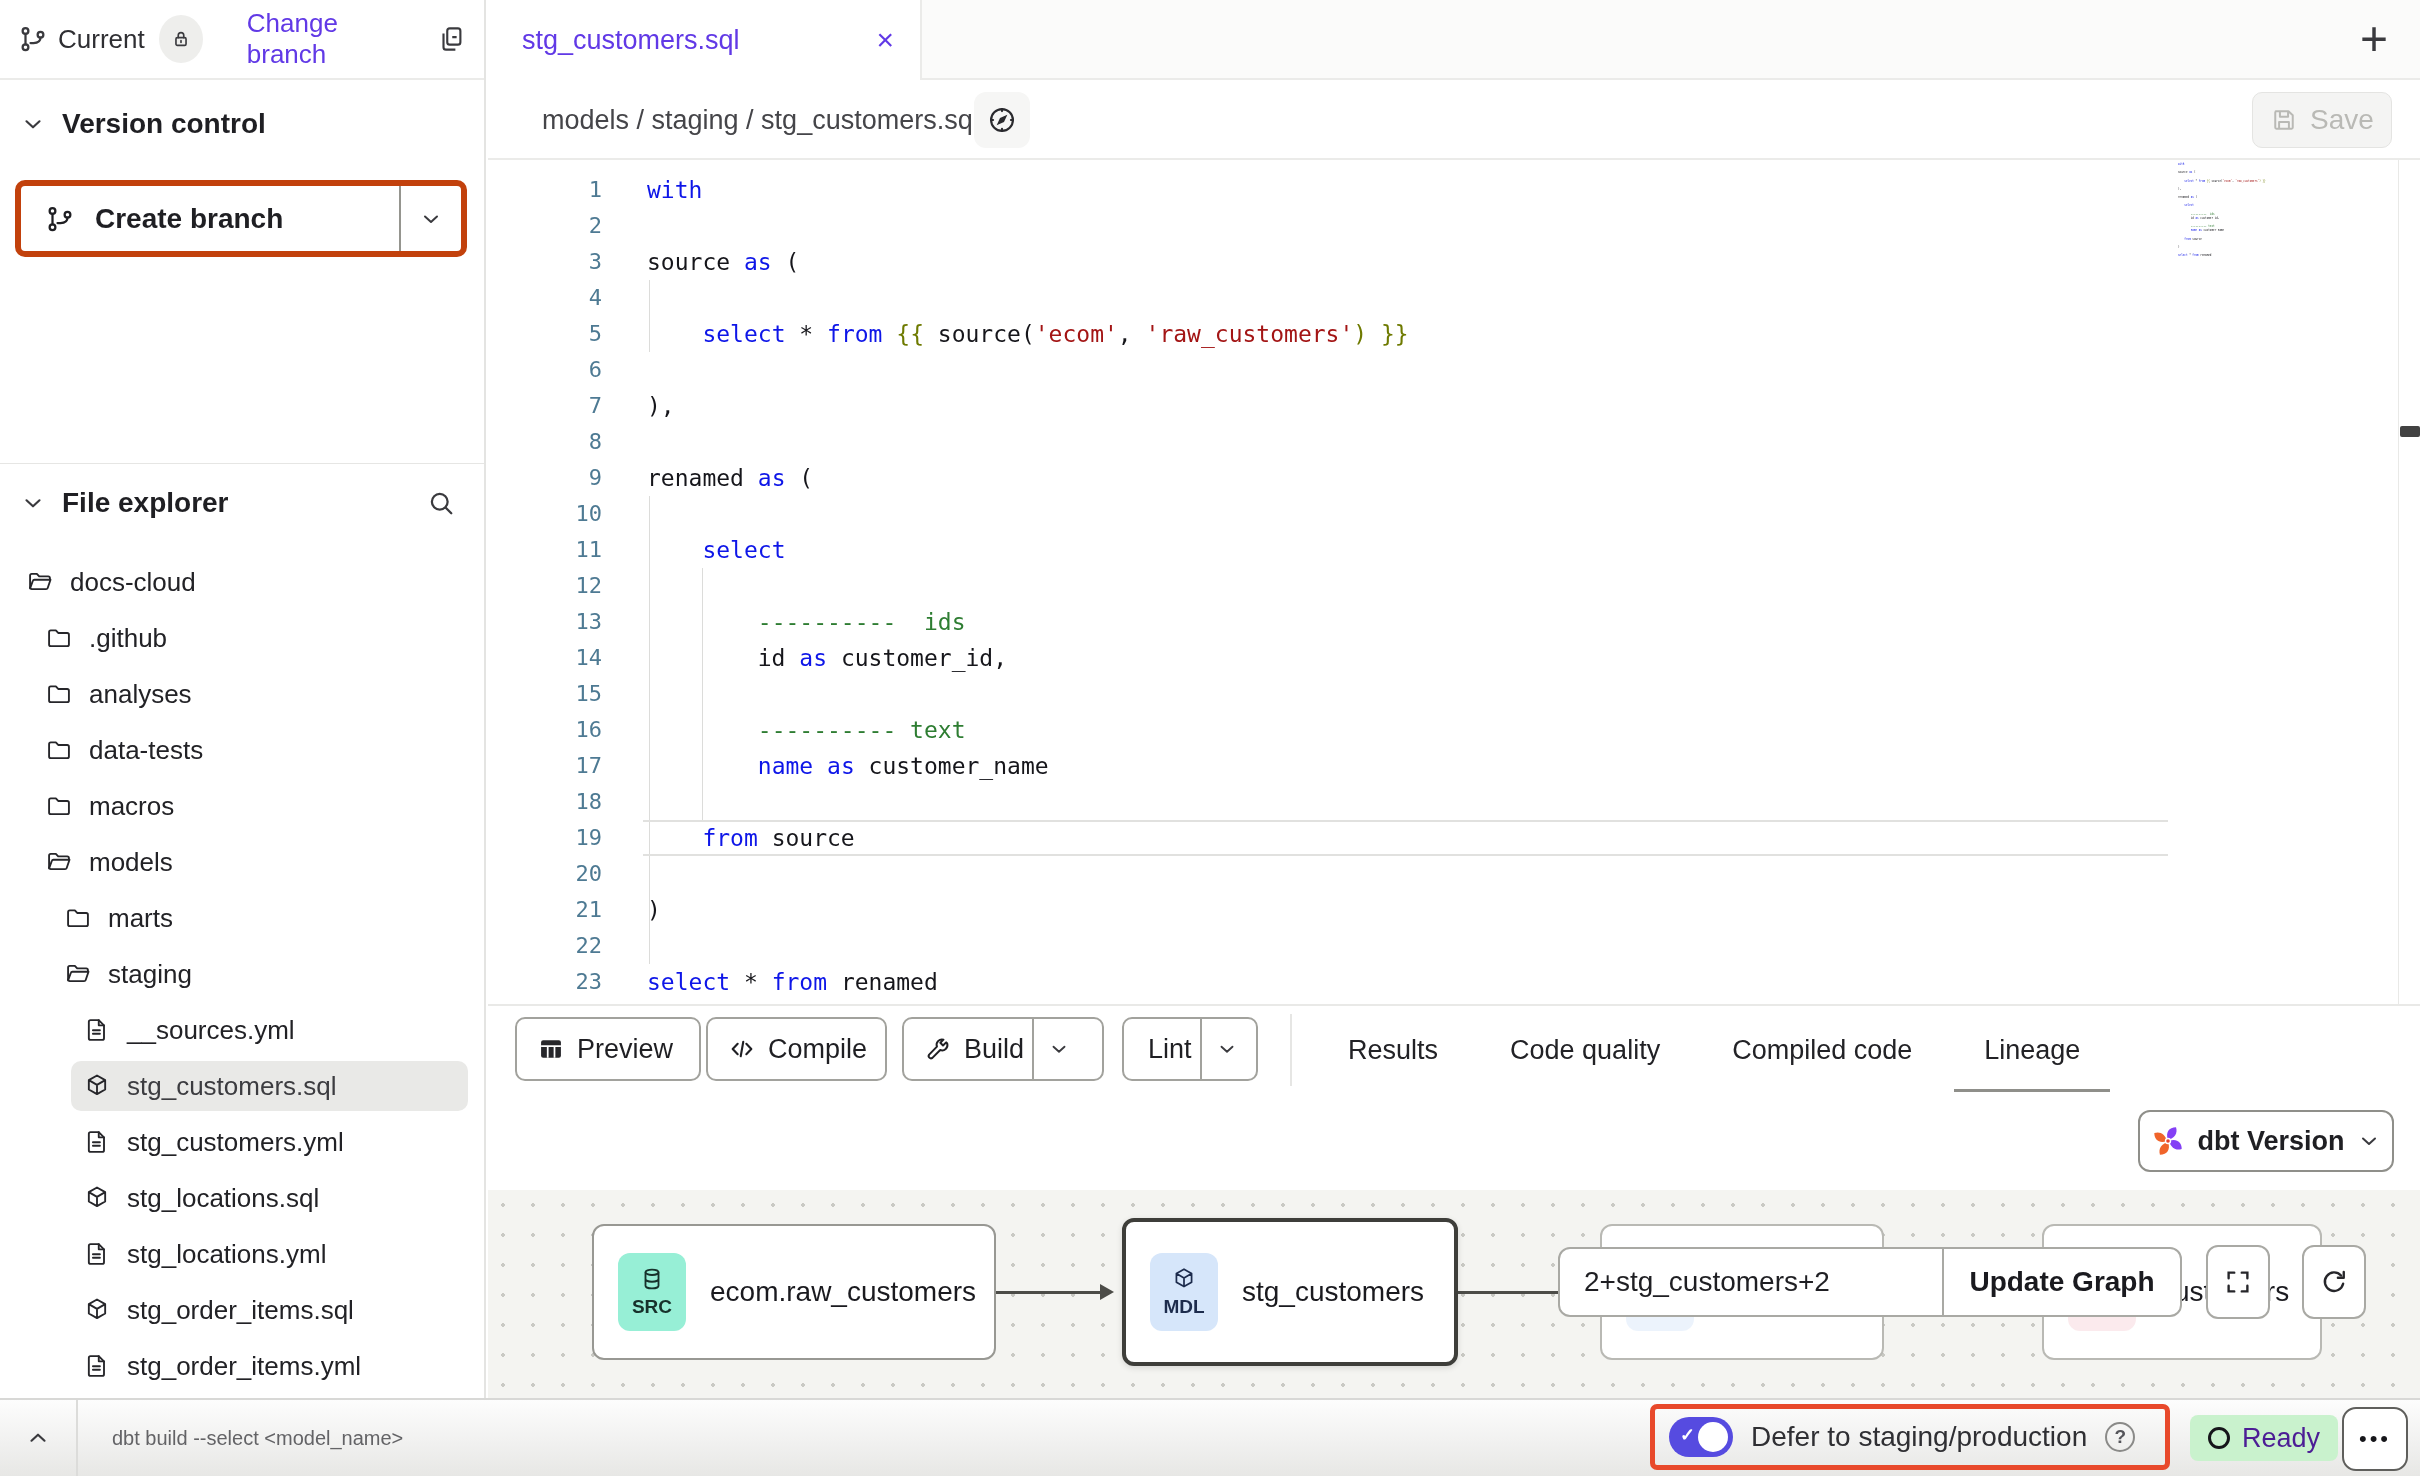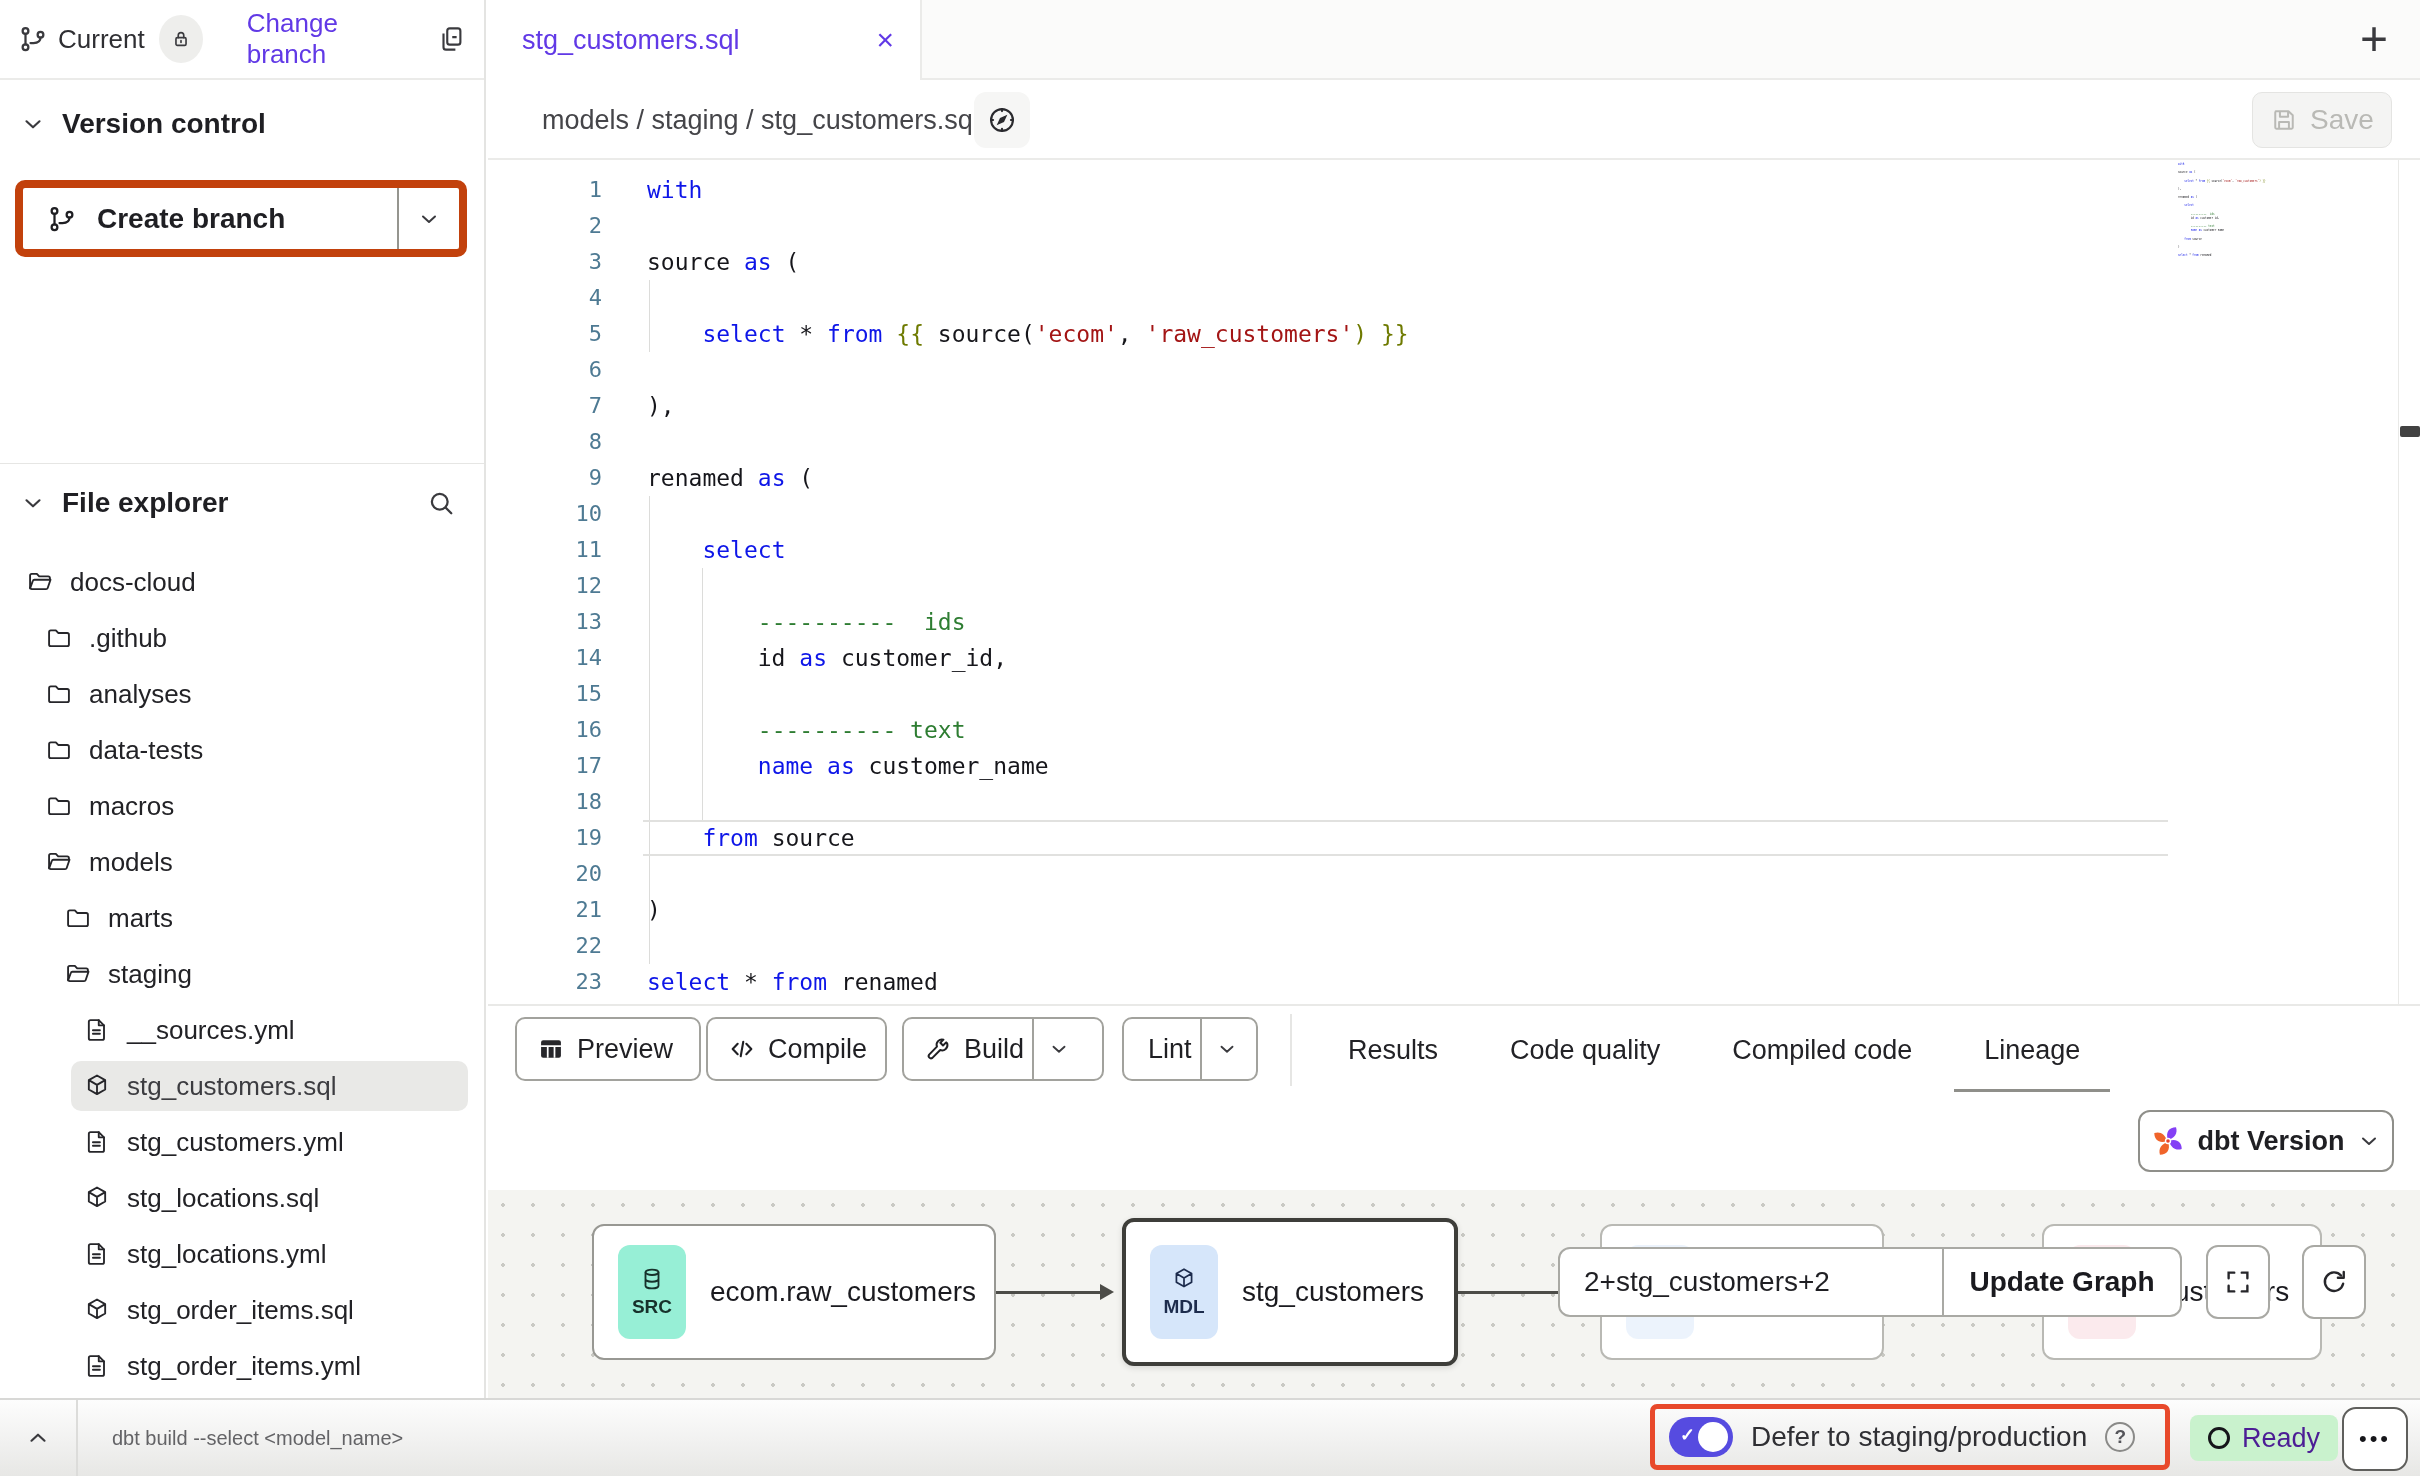--- a/index.html
+++ b/index.html
@@ -14,21 +14,21 @@
   #sidebar { position:absolute; left:0; top:0; width:486px; height:1398px; background:#fff; border-right:2px solid #e4e4e2; }
   #sb-header { position:absolute; left:0; top:0; width:100%; height:80px; border-bottom:2px solid #ebebe9; display:flex; align-items:center; padding:0 18px; }
   .sb-branch-label { font-size:26px; font-weight:500; color:#2f2f33; margin-left:10px; }
   .lock-chip { width:48px; height:48px; border-radius:50%; background:#eeeeec; display:flex; align-items:center; justify-content:center; margin-left:14px; }
   .change-branch { font-size:26px; font-weight:500; color:#6139e6; margin-left:44px; }
   .copy-btn { margin-left:26px; }
 
   .section-title { display:flex; align-items:center; gap:16px; font-size:28px; font-weight:700; color:#1f1f23; }
   #vc-title { position:absolute; left:20px; top:100px; height:48px; }
   #create-branch { position:absolute; left:15px; top:180px; width:452px; height:77px; background:#fff;
-    border:8px solid #c2410c; border-radius:10px; display:flex; align-items:stretch; cursor:pointer; }
+    border:6px solid #c2410c; border-radius:10px; display:flex; align-items:stretch; cursor:pointer; }
   #create-branch .cb-main { flex:1; display:flex; align-items:center; gap:20px; padding-left:24px; font-size:28px; font-weight:700; color:#1f1f23; }
   #create-branch .cb-chev { width:62px; border-left:2px solid #95958f; display:flex; align-items:center; justify-content:center; }
 
   #sb-divider { position:absolute; left:0; top:463px; width:100%; height:1px; background:#e6e6e4; }
   #fe-title { position:absolute; left:20px; top:478px; height:50px; width:446px; display:flex; align-items:center; }
   #fe-title .search { margin-left:auto; margin-right:10px; }
 
   #file-tree { position:absolute; left:0; top:557px; width:100%; }
   .tree-row { height:50px; margin-bottom:6px; margin-right:16px; display:flex; align-items:center; gap:16px; padding-left:12px; border-radius:10px; font-size:26px; color:#222226; cursor:pointer; }
   .tree-row.selected { background:#e9e9e7; color:#3c3c40; }
@@ -96,21 +96,21 @@
     font-size:27px; font-weight:700; color:#1f1f23; }
 
   
   #lineage { position:absolute; left:0; top:1190px; right:0; height:208px; background:#f4f4f1;
     background-image: radial-gradient(#c9c9c4 1.6px, transparent 1.6px); background-size:30px 30px; overflow:hidden; }
   .lnode { position:absolute; background:#fff; border-radius:12px; display:flex; align-items:center; gap:24px; padding-left:24px; z-index:3; }
   #node1 { left:104px; top:34px; width:404px; height:136px; border:2px solid #989893; }
   #node2 { left:634px; top:28px; width:336px; height:148px; border:4px solid #3e3e3a; box-shadow:0 2px 6px rgba(0,0,0,.12); }
   #node3 { left:1112px; top:34px; width:284px; height:136px; border:2px solid #b9b9b4; z-index:1; }
   #node4 { left:1554px; top:34px; width:280px; height:136px; border:2px solid #b9b9b4; z-index:1; }
-  .nbadge { width:68px; height:94px; border-radius:12px; display:flex; flex-direction:column; align-items:center; justify-content:center; gap:4px;
+  .nbadge { width:68px; height:78px; border-radius:12px; display:flex; flex-direction:column; align-items:center; justify-content:center; gap:4px;
     font-size:19px; font-weight:700; color:#17312b; flex:0 0 auto; }
   .b-src { background:#97efd6; }
   .b-mdl { background:#d6e6fa; color:#1d2c4d; }
   .b-sem { background:#f6ccd3; color:#c14e63; }
   .faded-badge { opacity:.4; }
   .nlabel { font-size:28px; font-weight:500; color:#1a1a1f; white-space:nowrap; }
   #node3 .nlabel { color:#cdcdc8; }
   #node3 .nbadge { opacity:.45; }
   .ledge { position:absolute; height:3px; background:#4c4c48; top:101px; z-index:2; }
   .ledge-head { position:absolute; top:94px; width:0; height:0; border-left:14px solid #4c4c48; border-top:8px solid transparent; border-bottom:8px solid transparent; z-index:2; }

